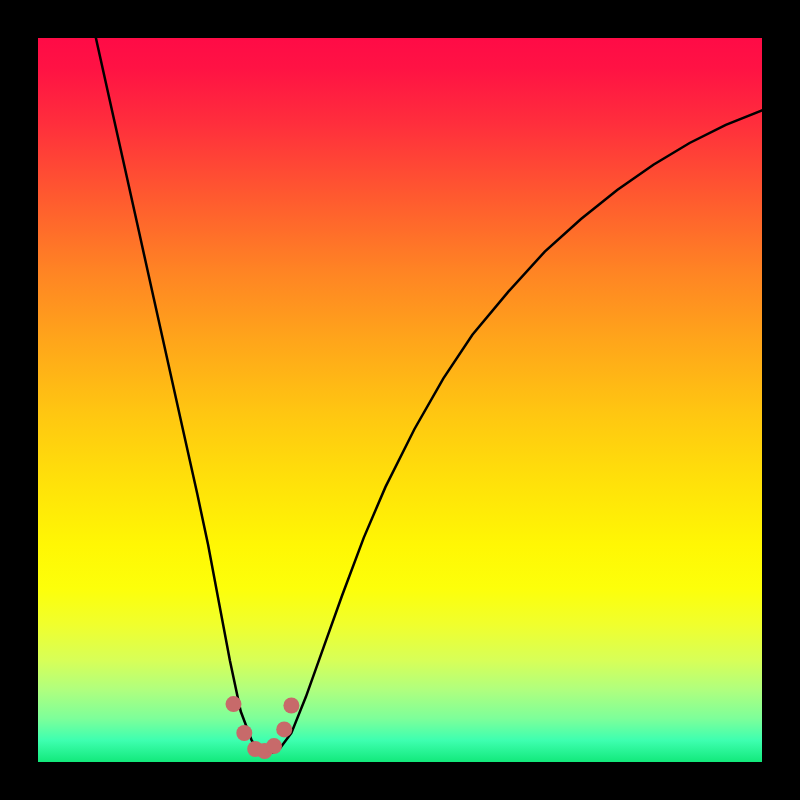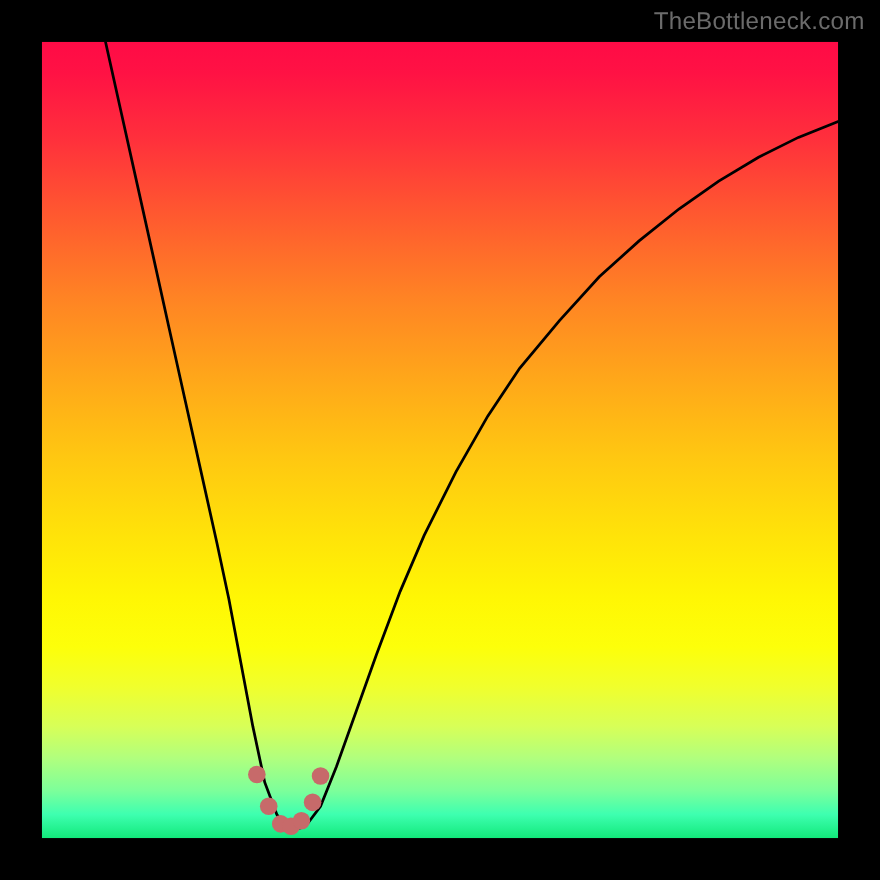--- a/index.html
+++ b/index.html
@@ -69,21 +69,20 @@
     top: 0;
     width: 100%;
     height: 100%;
     overflow: visible;
   }
 </style>
 </head>
 <body>
 
 <div class="frame">
-  <div class="watermark">TheBottleneck.com</div>
 
   <div class="plot-area">
     <div class="gradient-bg"></div>
     <svg class="curve-layer" viewBox="0 0 724 724" preserveAspectRatio="none">
       <path id="main-curve" fill="none" stroke="#000" stroke-width="2.5" stroke-linecap="round" d="M57.9 0.0 L72.4 65.2 L86.9 130.3 L101.4 195.5 L115.8 260.6 L130.3 325.8 L144.8 391.0 L159.3 456.1 L170.1 506.8 L181.0 564.7 L191.9 622.6 L202.7 673.3 L213.6 702.3 L220.8 713.1 L228.1 715.3 L235.3 714.6 L242.5 709.5 L253.4 695.0 L267.9 658.8 L286.0 608.2 L304.1 557.5 L325.8 499.6 L347.5 448.9 L376.5 391.0 L405.4 340.3 L434.4 296.8 L470.6 253.4 L506.8 213.6 L543.0 181.0 L579.2 152.0 L615.4 126.7 L651.6 105.0 L687.8 86.9 L724.0 72.4"></path>
       <g id="valley-dots">
           <circle cx="195.5" cy="666.1" r="8.0" fill="#c76a6a"></circle>
           <circle cx="206.3" cy="695.0" r="8.0" fill="#c76a6a"></circle>
           <circle cx="217.2" cy="711.0" r="8.0" fill="#c76a6a"></circle>
           <circle cx="226.6" cy="713.1" r="8.0" fill="#c76a6a"></circle>

